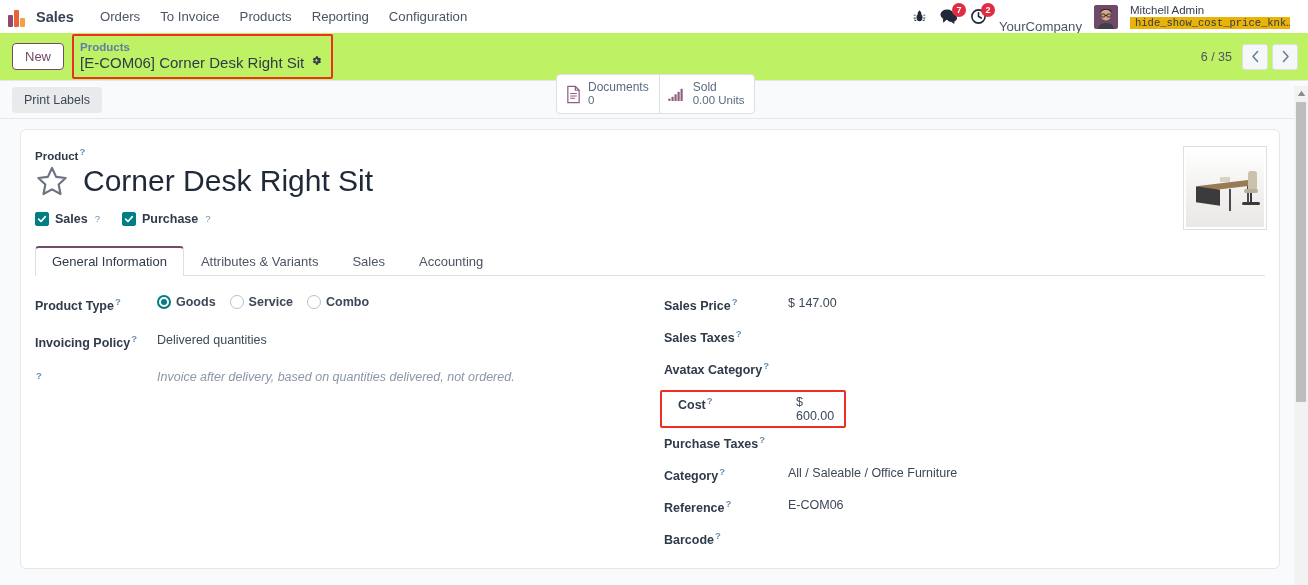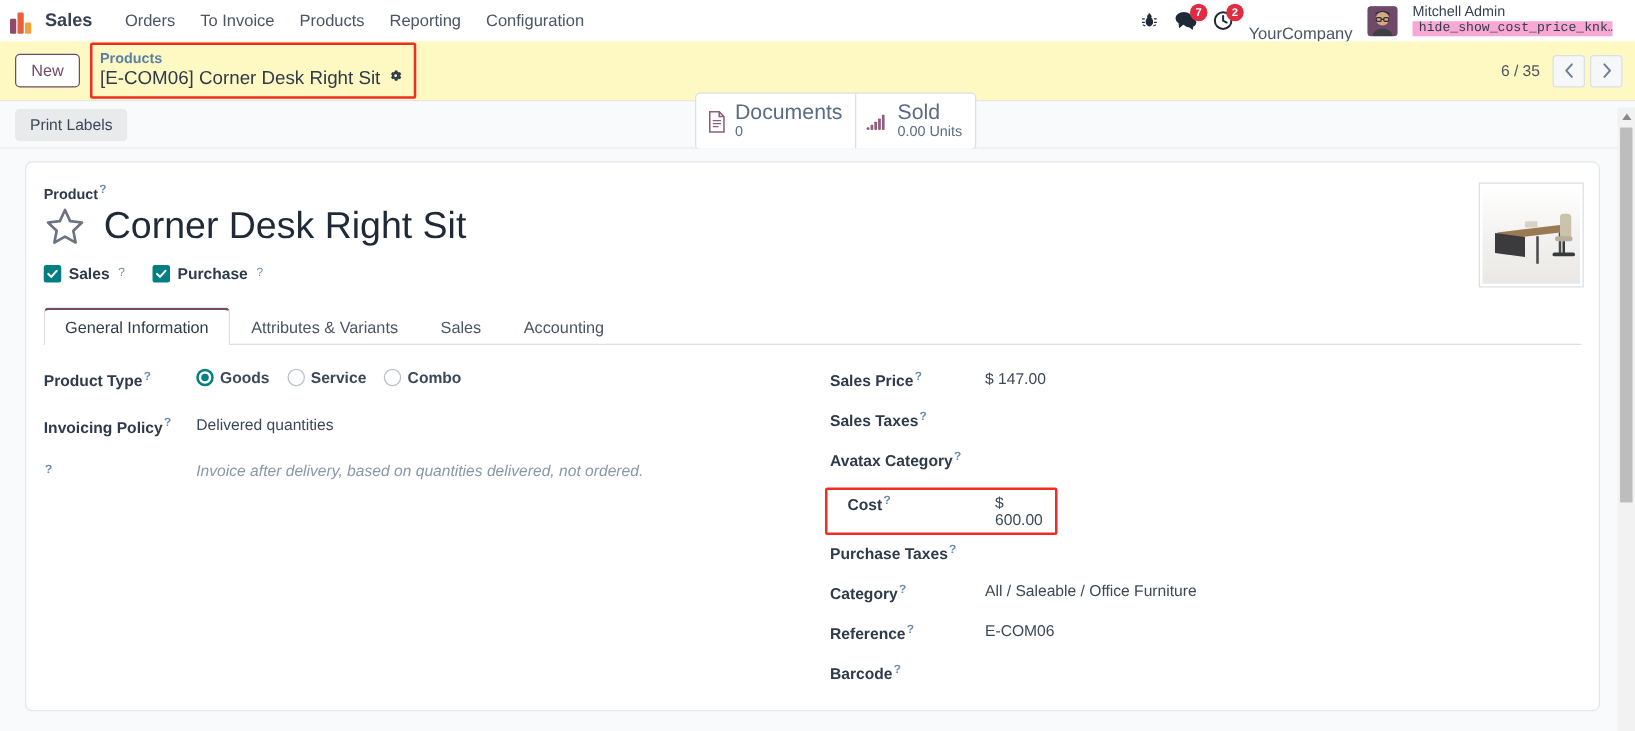--- a/index.html
+++ b/index.html
@@ -77,33 +77,33 @@
     background: #6f4b6f;
     flex: none;
     cursor: pointer;
     position: relative;
   }
   .user-block { display: flex; flex-direction: column; line-height: 1.15; cursor: pointer; }
   .user-name { font-size: 11.5px; color: #374151; }
   .db-name {
     font-family: "Liberation Mono", monospace;
     font-size: 10.5px;
-    background: #f9a8d4;
+    background: #eab308;
     color: #2f3a4a;
     padding: 0 2px;
     max-width: 160px;
     overflow: hidden;
     white-space: nowrap;
     display: flex; align-items: center; gap: 3px;
   }
 
   
   .control-panel {
     height: 48px;
-    background: #fef9c3;
+    background: #bef264;
     display: flex;
     align-items: center;
     padding: 0 10px 0 12px;
     position: relative;
     border-bottom: 1px solid #e5e7eb;
   }
   .btn-new {
     border: 1px solid #714b67;
     color: #714b67;
     background: #fff;
@@ -146,21 +146,21 @@
     overflow: hidden;
     background: #fff;
   }
   .stat-btn {
     display: flex; align-items: center; gap: 6px;
     padding: 5px 10px 5px 8px;
     cursor: pointer;
   }
   .stat-btn + .stat-btn { border-left: 1px solid #dcdfe3; }
   .stat-text { display: flex; flex-direction: column; line-height: 1.2; }
-  .stat-label { font-size: 17px; color: #5a6b82; }
+  .stat-label { font-size: 12px; color: #5a6b82; }
   .stat-value { font-size: 11.5px; color: #5a6b82; }
 
   .pager {
     margin-left: auto;
     display: flex; align-items: center; gap: 4px;
   }
   .pager-count { font-size: 12.5px; color: #4b5563; margin-right: 6px; white-space: nowrap; }
   .pager-btn {
     width: 26px; height: 26px;
     border: 1px solid #dcdfe3;

